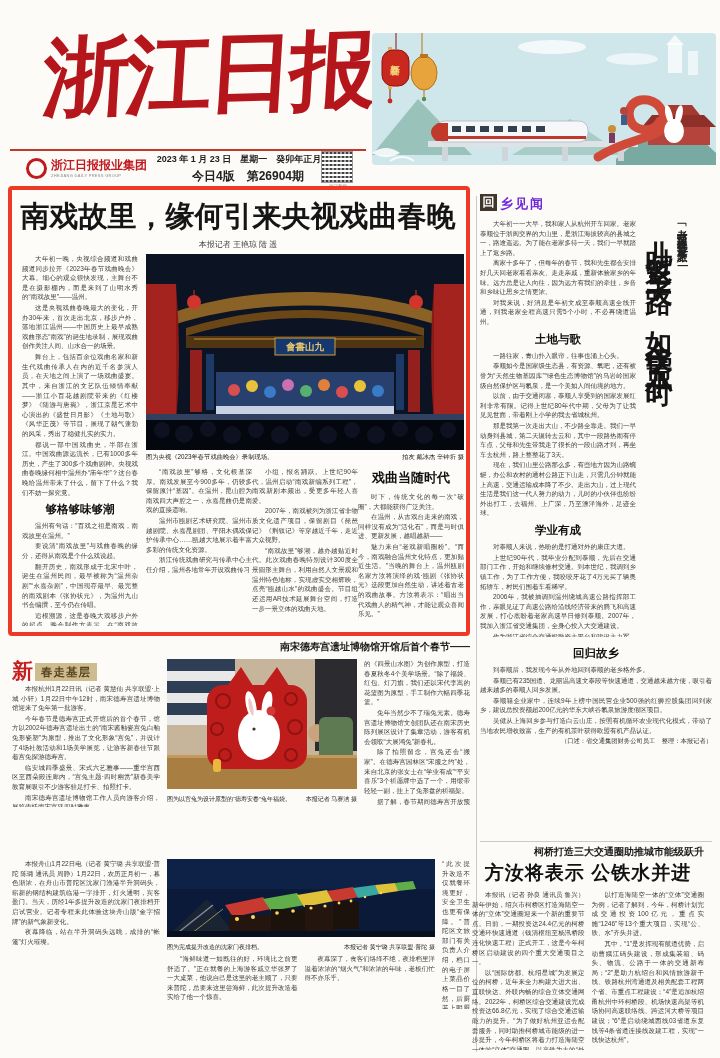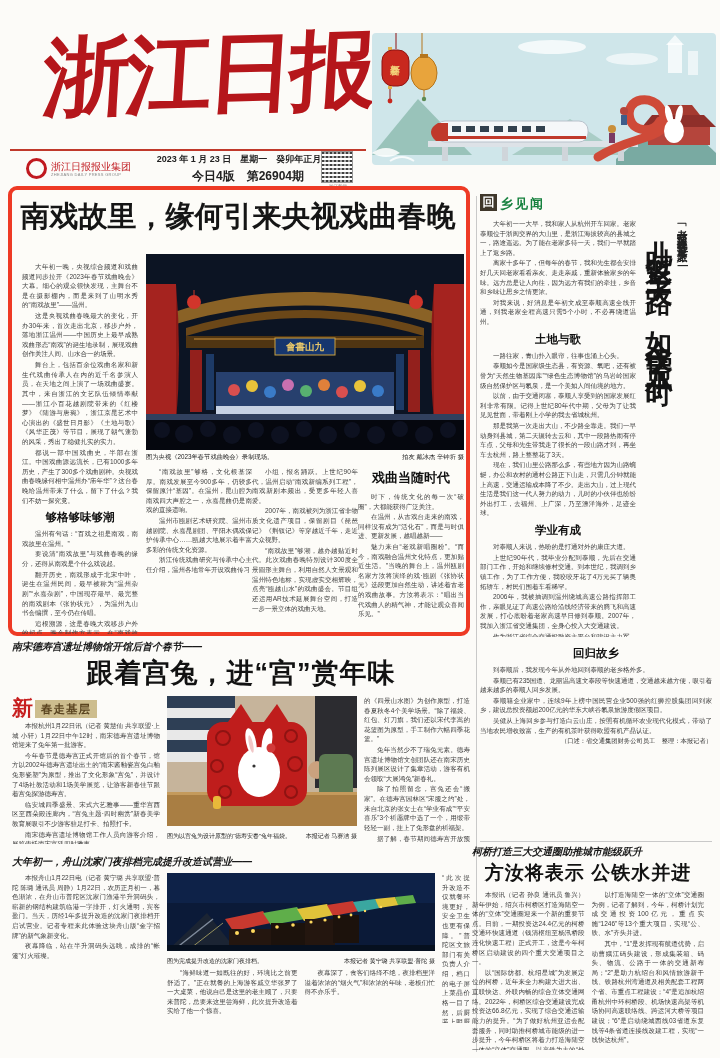--- a/index.html
+++ b/index.html
@@ -6,66 +6,66 @@
   .page{position:relative;width:720px;height:1058px;background:#fcfbf8;overflow:hidden;
         font-family:"Liberation Sans","DejaVu Sans",sans-serif;color:#3a3a3a;}
   .abs{position:absolute;}
   
   .masthead-title{left:44px;top:26px;width:330px;font-family:"DejaVu Serif",serif;
     font-size:86px;line-height:1.1;font-weight:bold;color:#b5161b;
     transform:skewX(-5deg) rotate(-1.5deg);letter-spacing:-4px;white-space:nowrap;}
   .red-rule{left:10px;top:149px;width:356px;height:2px;background:#c0392b;}
   .group-logo{left:26px;top:158px;width:140px;display:flex;align-items:center;gap:4px;}
   .glogo-ring{width:15px;height:15px;border:3.5px solid #c0191f;border-radius:50%;flex:0 0 auto;}
-  .glogo-txt{font-size:10px;font-weight:normal;color:#c0191f;line-height:1.1;}
+  .glogo-txt{font-size:12px;font-weight:bold;color:#c0191f;line-height:1.1;}
   .glogo-en{font-size:4px;color:#888;letter-spacing:.3px;}
   .dateline{left:128px;top:153px;width:240px;text-align:center;color:#222;}
   .dl1{font-size:9px;font-weight:bold;}
   .dl2{font-size:12px;font-weight:bold;margin-top:2px;}
   .dl3{font-size:7.5px;margin-top:2px;color:#333;}
   .qr{left:322px;top:152px;width:30px;height:30px;background:
       repeating-linear-gradient(0deg,#222 0 2px,#fff 2px 4px),
       repeating-linear-gradient(90deg,#222 0 2px,rgba(255,255,255,.6) 2px 4px);
       background-blend-mode:screen;outline:1px solid #999;}
   .qr-label{left:320px;top:184px;width:36px;font-size:4.5px;color:#777;text-align:center;}
   .illu{left:372px;top:33px;width:344px;height:132px;}
   
   .p{margin:0 0 1px 0;font-size:6.5px;line-height:1.48;text-align:justify;text-indent:2em;color:#3c3c3c;}
   .subhead{font-size:11.5px;font-weight:bold;color:#111;text-align:center;margin:5px 0 4px;}
   .colrule{position:absolute;background:#c9c9c9;}
   
   .main-box{left:8px;top:186px;width:462px;height:450px;border:4.5px solid #ee3a25;
-    border-radius:9px;background:#fdfcf8;box-sizing:border-box;}
+    border-radius:4px;background:#fdfcf8;box-sizing:border-box;}
   .m-headline{left:6px;top:7px;width:440px;text-align:center;font-size:29px;font-weight:900;
     color:#151515;white-space:nowrap;letter-spacing:0;}
   .m-byline{left:0;top:49px;width:452px;text-align:center;font-size:8px;color:#444;}
-  .m-leftcol{left:10px;top:72px;width:116px;height:372px;overflow:hidden;}
+  .m-leftcol{left:10px;top:64px;width:116px;height:372px;overflow:hidden;}
   .m-photo{left:134px;top:64px;width:318px;height:196px;}
   .m-caption{left:134px;top:263px;width:318px;display:flex;justify-content:space-between;
     font-size:6.3px;color:#222;}
   .m-cols{left:134px;top:277px;width:318px;height:156px;display:flex;overflow:hidden;}
   .m-col{flex:1;overflow:hidden;}
   .col3-head{font-size:13px;font-weight:bold;text-align:center;color:#111;margin:2px 0 5px;}
   
   .sidebar{left:480px;top:194px;width:232px;height:648px;}
   .tag-row{position:relative;height:20px;}
   .tag-sq{position:absolute;left:0;top:0;width:17px;height:17px;background:#3f372b;color:#fff;
     font-size:12px;font-weight:bold;text-align:center;line-height:17px;}
-  .tag-rest{position:absolute;left:20px;top:1px;font-size:13px;font-weight:bold;color:#15803d;letter-spacing:2px;}
+  .tag-rest{position:absolute;left:20px;top:1px;font-size:13px;font-weight:bold;color:#6d28d9;letter-spacing:2px;}
   .tag-bar{position:absolute;left:18px;top:11px;width:120px;height:8px;background:#cdbd8e;z-index:-1;}
   .sb-flex{display:flex;margin-top:5px;}
   .sb-body{width:156px;height:418px;overflow:hidden;}
   .v-head{writing-mode:vertical-rl;text-orientation:upright;height:290px;font-size:27px;
     font-weight:900;color:#141414;letter-spacing:8px;line-height:1.18;margin-left:6px;}
   .v-kicker{writing-mode:vertical-rl;text-orientation:upright;height:300px;font-size:10.5px;
     font-weight:bold;color:#222;letter-spacing:2px;margin-left:2px;}
   .sb-wide{margin-top:4px;width:232px;height:196px;overflow:hidden;}
   .attr-line{font-size:6.3px;text-align:right;color:#333;margin-top:2px;}
   
-  .kicker{font-size:10px;font-weight:bold;color:#1a1a1a;text-align:left;font-style:italic;}
+  .kicker{font-size:10px;font-weight:bold;color:#1a1a1a;text-align:right;}
   .big-head{font-size:27px;font-weight:900;color:#121212;text-align:center;white-space:nowrap;
     margin-top:1px;letter-spacing:1px;}
   .palace{left:12px;top:640px;width:458px;height:212px;overflow:hidden;}
   .pal-row{display:flex;gap:7px;margin-top:5px;height:148px;}
   .pal-left{width:148px;overflow:hidden;}
   .badge{display:flex;align-items:flex-end;height:22px;margin-bottom:3px;}
   .badge-first{font-size:21px;font-weight:900;color:#c71f1f;line-height:1;}
   .badge-rest{font-size:11.5px;font-weight:bold;color:#5a4420;background:#cdbd8e;
     padding:2px 6px 1px;margin-left:2px;letter-spacing:1px;}
   .pal-photo{width:190px;flex:0 0 auto;}
@@ -158,20 +158,21 @@
     <div class="dl1">2023 年 1 月 23 日　星期一　癸卯年正月初二</div>
     <div class="dl2">今日4版　第26904期</div>
     <div class="dl3">国内统一连续出版物号：CN 33-0001 邮发代号：31-1</div>
   </div>
 
   <div class="abs qr"></div>
   <div class="abs qr-label">浙江新闻</div>
 
   <div class="abs main-box">
     <div class="abs m-headline">南戏故里，缘何引来央视戏曲春晚</div>
+    <div class="abs m-byline">本报记者 王艳琼 陆 遥</div>
 
     <div class="abs m-leftcol">
       <p class="p">大年初一晚，央视综合频道和戏曲频道同步拉开《2023年春节戏曲晚会》大幕。细心的观众很快发现，主舞台不是在摄影棚内，而是来到了山明水秀的“南戏故里”——温州。</p>
       <p class="p">这是央视戏曲春晚最大的变化，开办30年来，首次走出北京，移步户外，落地浙江温州——中国历史上最早成熟戏曲形态“南戏”的诞生地录制，展现戏曲创作关注人间、山水合一的场景。</p>
       <p class="p">舞台上，包括百余位戏曲名家和新生代戏曲传承人在内的近千名参演人员，在天地之间上演了一场戏曲盛宴。其中，来自浙江的文艺队伍倾情奉献——浙江小百花越剧院带来的《红楼梦》《陆游与唐琬》，浙江京昆艺术中心演出的《盛世日月影》《土地与歌》《风华正茂》等节目，展现了朝气蓬勃的风采，秀出了稳健扎实的实力。</p>
       <p class="p">都说一部中国戏曲史，半部在浙江。中国戏曲源远流长，已有1000多年历史，产生了300多个戏曲剧种。央视戏曲春晚缘何相中温州办“庙年华”？这台春晚给温州带来了什么，留下了什么？我们不妨一探究竟。</p>
       <div class="subhead">够格够味够潮</div>
       <p class="p">温州有句话：“百戏之祖是南戏，南戏故里在温州。”</p>
       <p class="p">要说清“南戏故里”与戏曲春晚的缘分，还得从南戏是个什么戏说起。</p>
       <p class="p">翻开历史，南戏形成于北宋中叶，诞生在温州民间，最早被称为“温州杂剧”“永嘉杂剧”，中国现存最早、最完整的南戏剧本《张协状元》，为温州九山书会编撰，至今仍在传唱。</p>
@@ -290,21 +291,20 @@
       <p class="p">到泰顺后，我发现今年从外地回到泰顺的老乡格外多。</p>
       <p class="p">泰顺已有235国道、龙丽温高速文泰段等快速通道，交通越来越方便，吸引着越来越多的泰顺人回乡发展。</p>
       <p class="p">泰顺籍企业家中，连续9年上榜中国民营企业500强的红狮控股集团回到家乡，建设总投资额超200亿元的华东大峡谷氡泉旅游度假区项目。</p>
       <p class="p">吴健从上海回乡参与打造白云山庄，按照有机循环农业现代化模式，带动了当地农民增收致富，生产的有机茶叶获得欧盟有机产品认证。</p>
       <div class="attr-line">（口述：省交通集团财务公司员工　整理：本报记者）</div>
     </div>
   </div>
 
   <div class="abs palace">
     <div class="kicker">南宋德寿宫遗址博物馆开馆后首个春节——</div>
-    <div class="big-head">跟着宫兔，进“宫”赏年味</div>
     <div class="pal-row">
       <div class="pal-left">
         <div class="badge">
           <span class="badge-first">新</span>
           <span class="badge-rest">春走基层</span>
         </div>
         <p class="p">本报杭州1月22日讯（记者 黄慧仙 共享联盟·上城 小轩）1月22日中午12时，南宋德寿宫遗址博物馆迎来了兔年第一批游客。</p>
         <p class="p">今年春节是德寿宫正式开馆后的首个春节，馆方以2002年德寿宫遗址出土的“南宋酱釉瓷宫兔白釉兔形瓷塑”为原型，推出了文化形象“宫兔”，并设计了4场社教活动和1场美学展览，让游客新春佳节跟着宫兔探游德寿宫。</p>
         <p class="p">临安城四季盛景、宋式六艺雅事——重华宫西区至西朵殿连廊内，“宫兔主题·四时幽赏”新春美学教育展吸引不少游客驻足打卡、拍照打卡。</p>
         <p class="p">南宋德寿宫遗址博物馆工作人员向游客介绍，展览依托南宋宫廷四时雅事</p>
@@ -348,21 +348,20 @@
       <div class="pal-right">
         <p class="p" style="text-indent:0;">的《四景山水图》为创作原型，打造春夏秋冬4个美学场景。“除了福袋、红包、灯刀旗，我们还以宋代李嵩的花篮图为原型，手工制作六幅四季花篮。”</p>
         <p class="p">兔年当然少不了瑞兔元素。德寿宫遗址博物馆文创团队还在南宋历史陈列展区设计了集章活动，游客有机会领取“大展鸿兔”新春礼。</p>
         <p class="p">除了拍照留念，宫兔还会“搬家”。在德寿宫园林区“宋服之约”处，来自北京的张女士在“学业有成”“平安喜乐”3个祈愿牌中选了一个，用缎带轻轻一副，挂上了兔形盘的祈福架。</p>
         <p class="p">据了解，春节期间德寿宫开放预约，馆方考虑通过此次宫兔探游活动，引导观众在宋韵美学的氛围中，感受节气中的自然风光与生活乐趣。</p>
       </div>
     </div>
   </div>
 
   <div class="abs night">
-    <div class="kicker">大年初一，舟山沈家门夜排档完成提升改造试营业——</div>
     <div class="nm-row">
       <div class="nm-left">
         <p class="p">本报舟山1月22日电（记者 黄宁璐 共享联盟·普陀 陈璐 通讯员 周静）1月22日，农历正月初一，暮色渐浓，在舟山市普陀区沈家门渔港半升洞码头，崭新的钢结构建筑临港一字排开，灯火通明，宾客盈门。当天，历经1年多提升改造的沈家门夜排档开启试营业。记者专程来此体验这块舟山版“金字招牌”的新气象新变化。</p>
         <p class="p">夜幕降临，站在半升洞码头远眺，成排的“帐篷”灯火璀璨。</p>
       </div>
       <div class="nm-mid">
         <svg width="268" height="78" viewBox="0 0 268 78">
           <rect width="268" height="78" fill="#0b1a38"></rect>
           <rect width="268" height="30" fill="#0e2248"></rect>
           <polygon points="0,78 40,40 70,78" fill="#1b2433"></polygon>

